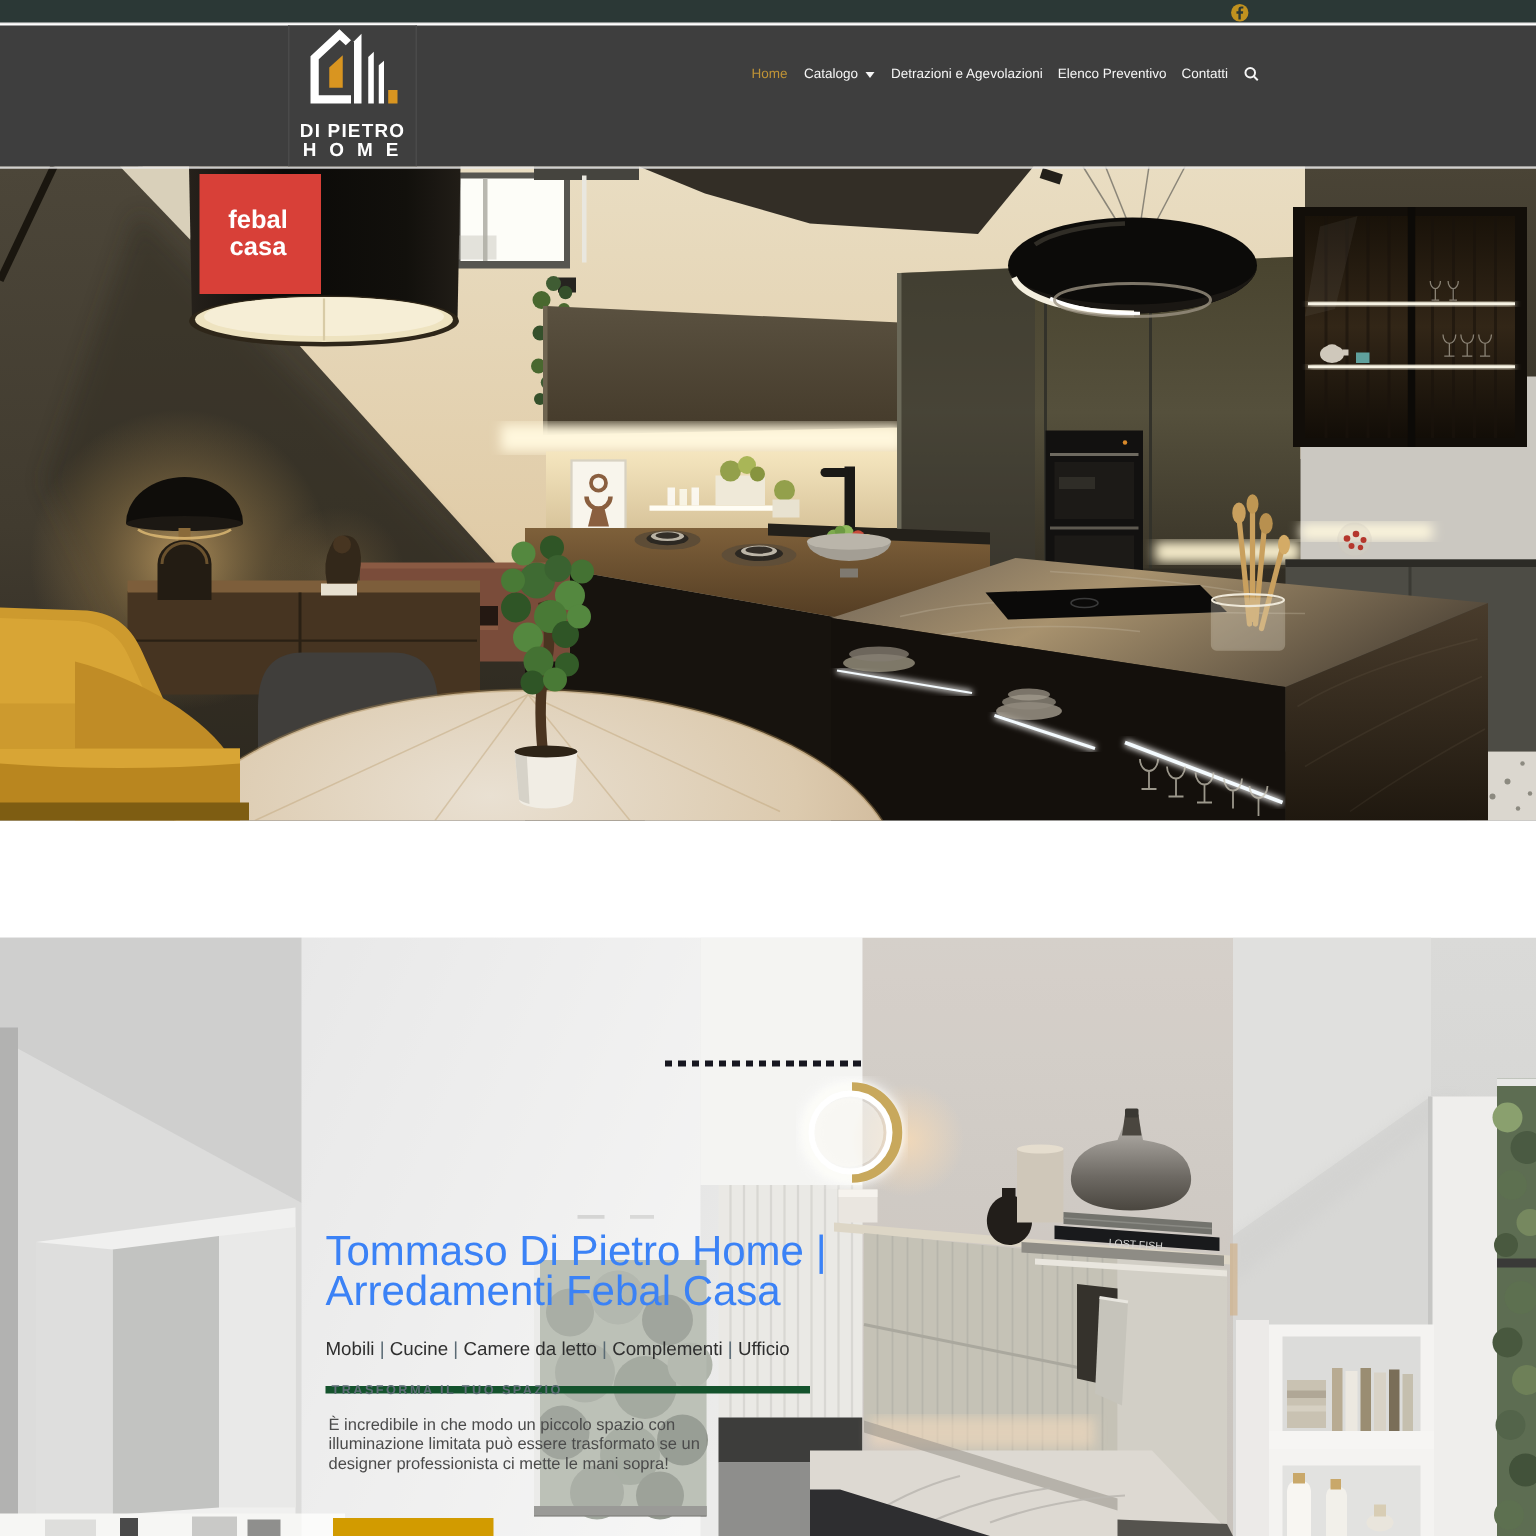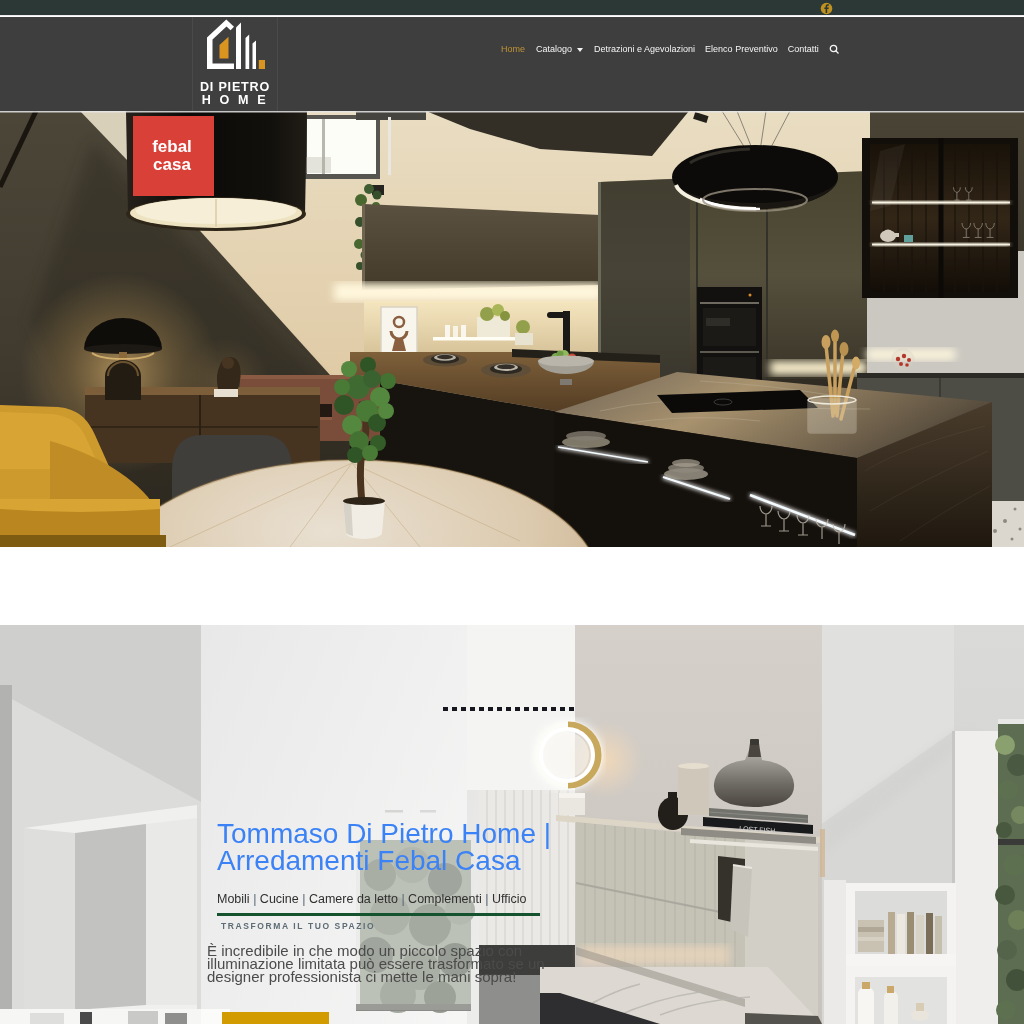--- a/index.html
+++ b/index.html
@@ -701,19 +701,19 @@
 
 <rect x="824" y="255" width="22" height="144" fill="#eceae8"></rect>
 <rect x="820" y="204" width="5" height="48" fill="#d0b28c" opacity="0.7"></rect>
 </g>
 </svg>
 
 <div class="abs" style="left:443px;top:707px;width:134px;height:3.5px;background:repeating-linear-gradient(90deg,#16161f 0,#16161f 5px,transparent 5px,transparent 9px);"></div>
 
 <div class="abs" style="left:217px;top:820px;font-size:28px;line-height:27px;color:#3b82f6;white-space:nowrap;">Tommaso Di Pietro Home |<br>Arredamenti Febal Casa</div>
 
-<div class="abs" style="left:217px;top:891px;width:323px;font-size:12.5px;line-height:17px;color:#2f2f2f;border-bottom:3px solid #14532d;padding-bottom:5px;white-space:nowrap;">Mobili <span style="color:#5a6a74;">|</span> Cucine <span style="color:#5a6a74;">|</span> Camere da letto <span style="color:#5a6a74;">|</span> Complementi <span style="color:#5a6a74;">|</span> Ufficio</div>
+<div class="abs" style="left:217px;top:891px;width:323px;font-size:12.5px;line-height:17px;color:#2f2f2f;border-bottom:5px solid #14532d;padding-bottom:16px;white-space:nowrap;">Mobili <span style="color:#5a6a74;">|</span> Cucine <span style="color:#5a6a74;">|</span> Camere da letto <span style="color:#5a6a74;">|</span> Complementi <span style="color:#5a6a74;">|</span> Ufficio</div>
 
 <div class="abs" style="left:221px;top:921px;font-size:8.5px;font-weight:bold;letter-spacing:1.6px;color:#5d6c75;">TRASFORMA IL TUO SPAZIO</div>
 
-<div class="abs" style="left:207px;top:944px;font-size:15px;line-height:13px;color:#4b4b4b;">È incredibile in che modo un piccolo spazio con<br>illuminazione limitata può essere trasformato se un<br>designer professionista ci mette le mani sopra!</div>
+<div class="abs" style="left:219px;top:944px;font-size:11px;line-height:13px;color:#4b4b4b;">È incredibile in che modo un piccolo spazio con<br>illuminazione limitata può essere trasformato se un<br>designer professionista ci mette le mani sopra!</div>
 
 <div class="abs" style="left:222px;top:1012px;width:107px;height:24px;background:#d29b00;"></div>
 
 </body></html>

